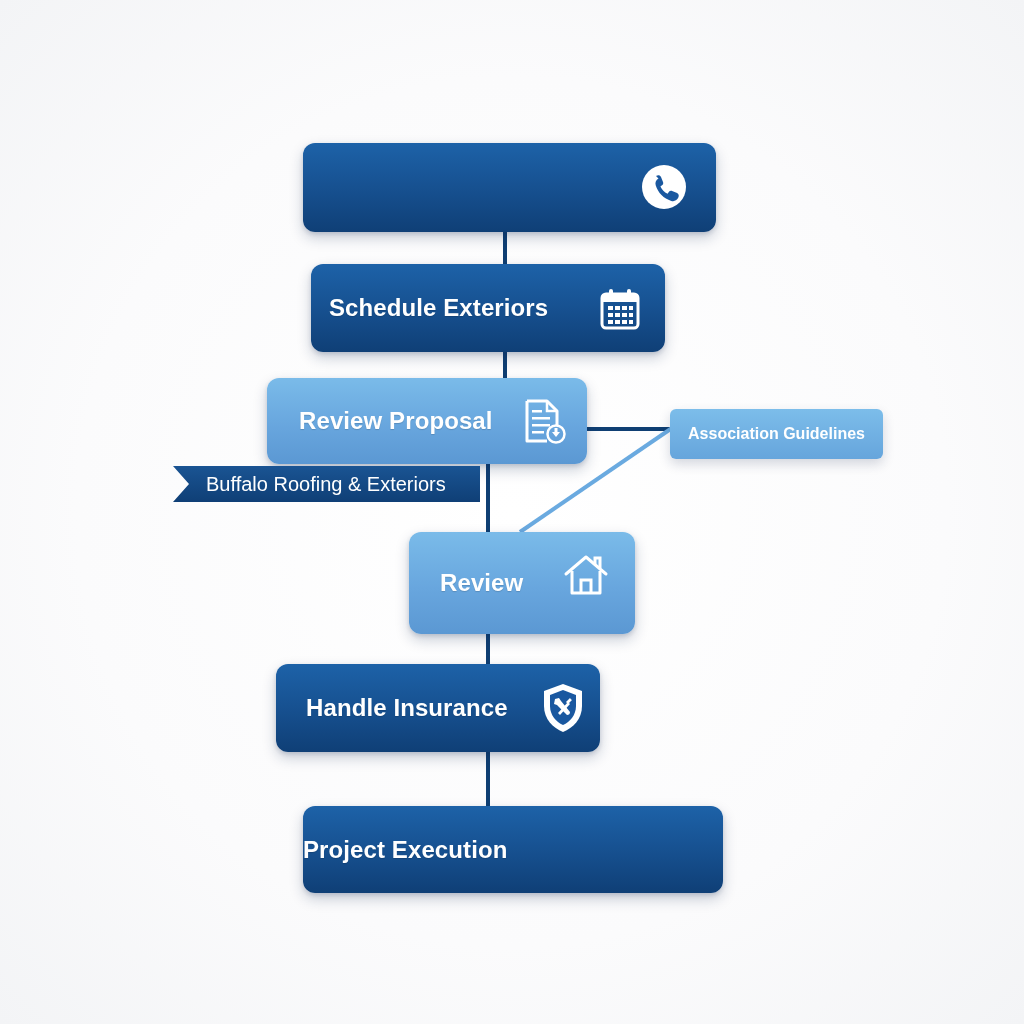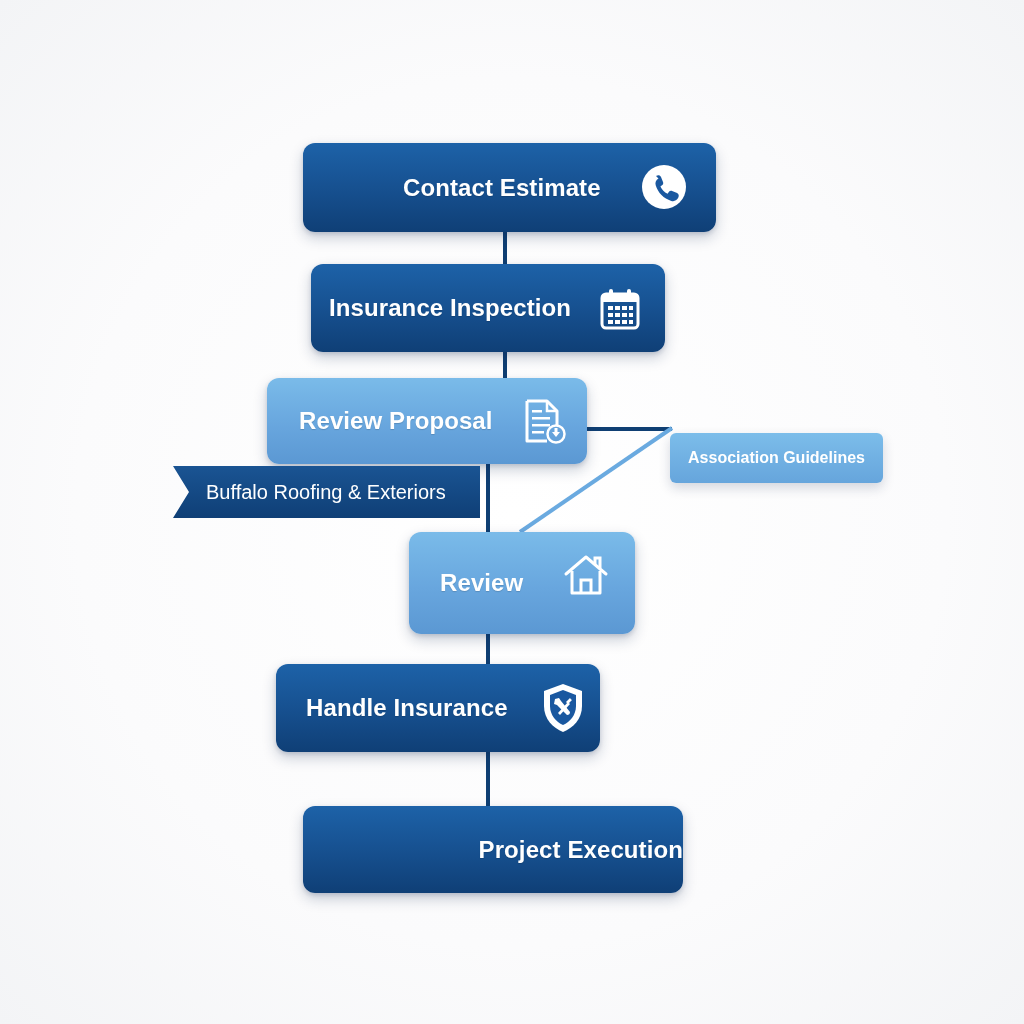--- a/index.html
+++ b/index.html
@@ -16,21 +16,20 @@
   }
   .node.dark  { background: linear-gradient(180deg, #1d62a8 0%, #164f8e 55%, #0f3f76 100%); }
   .node.light { background: linear-gradient(180deg, #7abbe9 0%, #68a6de 55%, #5b98d3 100%); text-align: center; }
   .node .label { font-size:24px; letter-spacing:0.1px; white-space:nowrap; text-shadow:0 1px 1px rgba(0,0,0,0.15); }
   .node .icon { position:absolute; display:flex; align-items:center; justify-content:center; }
   .assoc {
     position:absolute; box-sizing:border-box; border-radius:6px;
     background: linear-gradient(180deg, #7cbdea 0%, #66a5dc 100%);
     color:#fff; font-weight:bold; font-size:16px; display:flex; align-items:center; justify-content:center;
     box-shadow: 0 5px 12px rgba(20,40,80,0.18);
-    margin-top: 24px;
   }
   .ribbon {
     position:absolute; color:#fff; font-size:20px; display:flex; align-items:center;
     background: linear-gradient(180deg, #1a5493 0%, #0f3f76 100%);
     clip-path: polygon(0 0, 100% 0, 100% 100%, 0 100%, 16px 50%);
   }
 </style>
 </head>
 <body>
 
@@ -38,31 +37,30 @@
 <div class="connector" style="left:503px; top:350px; width:4px; height:30px;"></div>
 <div class="connector" style="left:486px; top:462px; width:4px; height:72px;"></div>
 <div class="connector" style="left:586px; top:427px; width:86px; height:4px;"></div>
 <svg style="position:absolute; left:0; top:0; width:1024px; height:1024px; pointer-events:none;">
   <line x1="520" y1="532" x2="672" y2="428" stroke="#6aaae0" stroke-width="4"></line>
 </svg>
 <div class="connector" style="left:486px; top:616px; width:4px; height:50px;"></div>
 <div class="connector" style="left:486px; top:750px; width:4px; height:58px;"></div>
 
 <div class="node dark" style="left:303px; top:143px; width:413px; height:89px;">
-  <span class="label" style="position:absolute; left:100px;">Contact Estimate</span>
   <span class="icon" style="left:338px; top:21px; width:46px; height:46px;">
     <svg width="46" height="46" viewBox="0 0 46 46">
       <circle cx="23" cy="23" r="22" fill="#fff"></circle>
       <path d="M15 12 c2-1 4-1 5 1 l2 5 c0.6 1.5 0 2.6-1 3.3 l-1.6 1.2 c1.6 3.4 3.8 5.6 7.2 7.2 l1.2-1.6 c0.8-1 1.9-1.6 3.3-1 l5 2 c2 1 2 3 1 5 c-1.5 2.6-4 3.6-6.8 2.8 c-7.6-2.3-13.3-8-15.6-15.6 c-0.8-2.8 0.2-5.3 2.8-6.8z" fill="#1a58a0"></path>
     </svg>
   </span>
 </div>
 
 <div class="node dark" style="left:311px; top:264px; width:354px; height:88px;">
-  <span class="label" style="position:absolute; left:18px;">Insurance Inspection</span>
+  <span class="label" style="position:absolute; left:18px;">Schedule Exteriors</span>
   <span class="icon" style="left:288px; top:23px; width:42px; height:44px;">
     <svg width="42" height="44" viewBox="0 0 42 44">
       <rect x="3" y="7" width="36" height="34" rx="4" fill="none" stroke="#fff" stroke-width="3"></rect>
       <rect x="3" y="7" width="36" height="8" fill="#fff"></rect>
       <rect x="10" y="2" width="4" height="9" rx="2" fill="#fff"></rect>
       <rect x="28" y="2" width="4" height="9" rx="2" fill="#fff"></rect>
       <g fill="#fff">
         <rect x="9" y="19" width="5" height="4"></rect>
           <rect x="16" y="19" width="5" height="4"></rect>
           <rect x="23" y="19" width="5" height="4"></rect>
@@ -94,21 +92,21 @@
       <circle cx="33" cy="36" r="8.5" fill="none" stroke="#fff" stroke-width="2.5"></circle>
       <path d="M29 34 h8 l-4 5z M31.5 30 h3 v5 h-3z" fill="#fff"></path>
     </svg>
   </span>
 </div>
 
 <div class="assoc" style="left:670px; top:409px; width:213px; height:50px;">
   <span>Association Guidelines</span>
 </div>
 
-<div class="ribbon" style="left:173px; top:466px; width:307px; height:52px;">
+<div class="ribbon" style="left:173px; top:466px; width:307px; height:36px;">
   <span style="position:absolute; left:33px;">Buffalo Roofing &amp; Exteriors</span>
 </div>
 
 <div class="node light" style="left:409px; top:532px; width:226px; height:102px;">
   <span class="label" style="position:absolute; left:31px;">Review</span>
   <span class="icon" style="left:154px; top:22px; width:46px; height:42px;">
     <svg width="46" height="42" viewBox="0 0 46 42">
       <path d="M3 20 L23 3 L43 20" fill="none" stroke="#fff" stroke-width="3" stroke-linejoin="round" stroke-linecap="round"></path>
       <path d="M32 10 V4 h5 v10" fill="none" stroke="#fff" stroke-width="3"></path>
       <path d="M9 17 V39 H37 V17" fill="none" stroke="#fff" stroke-width="3" stroke-linejoin="round"></path>
@@ -122,15 +120,15 @@
   <span class="icon" style="left:264px; top:18px; width:46px; height:52px;">
     <svg width="46" height="52" viewBox="0 0 46 52">
       <path d="M23 2 L42 9 V24 C42 37 33 46 23 50 C13 46 4 37 4 24 V9 Z" fill="#fff"></path>
       <path d="M23 8 L36 13 V24 C36 33 30 40 23 43 C16 40 10 33 10 24 V13 Z" fill="#1a58a0"></path>
       <path d="M15 17 l4 -1 l2 3 l9 11 a3 3 0 0 1 -3 3 l-10 -10 l-3 -1z" fill="#fff"></path>
       <path d="M30 16 l-4 4 l2 2 l4 -4 a5 5 0 0 1 -2 -2z M28 20 l-10 11 l2 2 l10 -11z" fill="#fff"></path>
     </svg>
   </span>
 </div>
 
-<div class="node dark" style="left:303px; top:806px; width:380px; height:87px; justify-content:flex-end;">
+<div class="node dark" style="left:303px; top:806px; width:420px; height:87px; justify-content:flex-start;">
   <span class="label">Project Execution</span>
 </div>
 
 </body></html>

